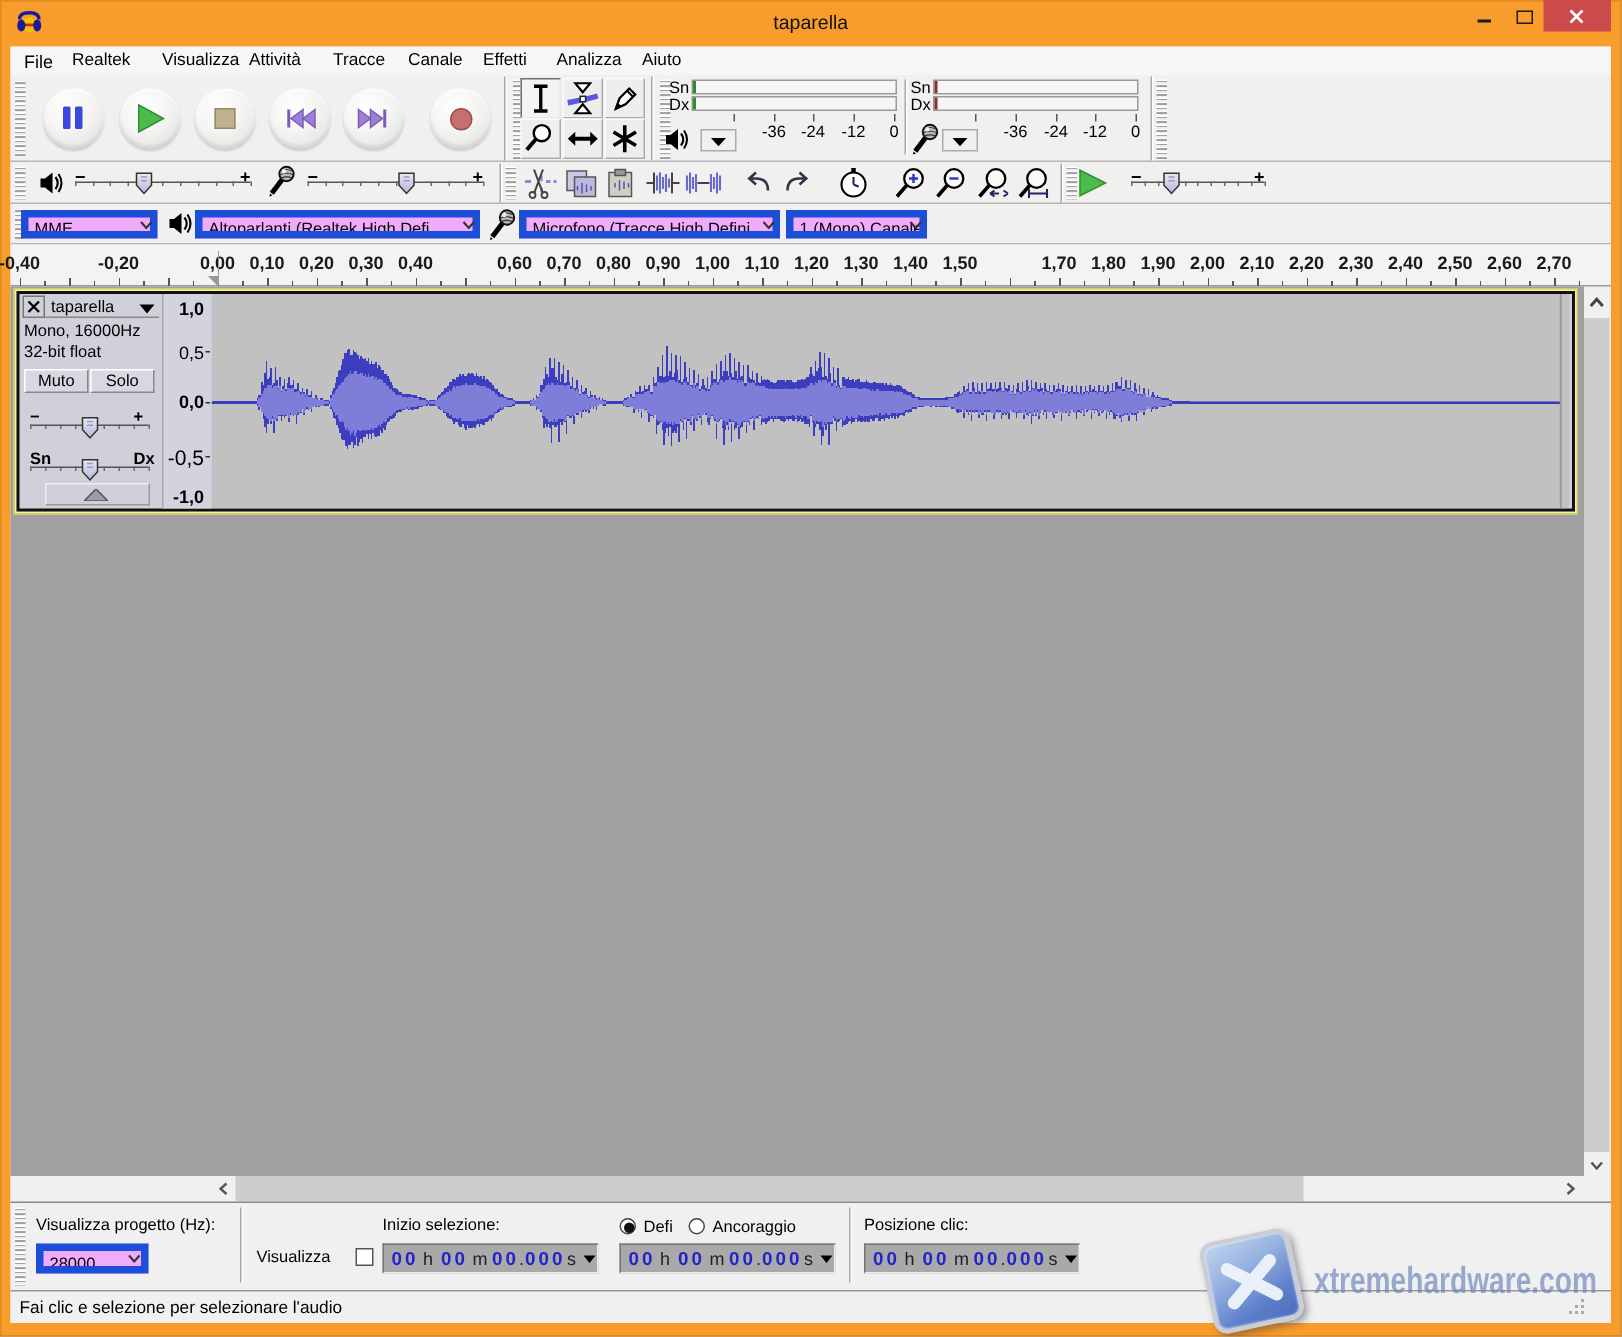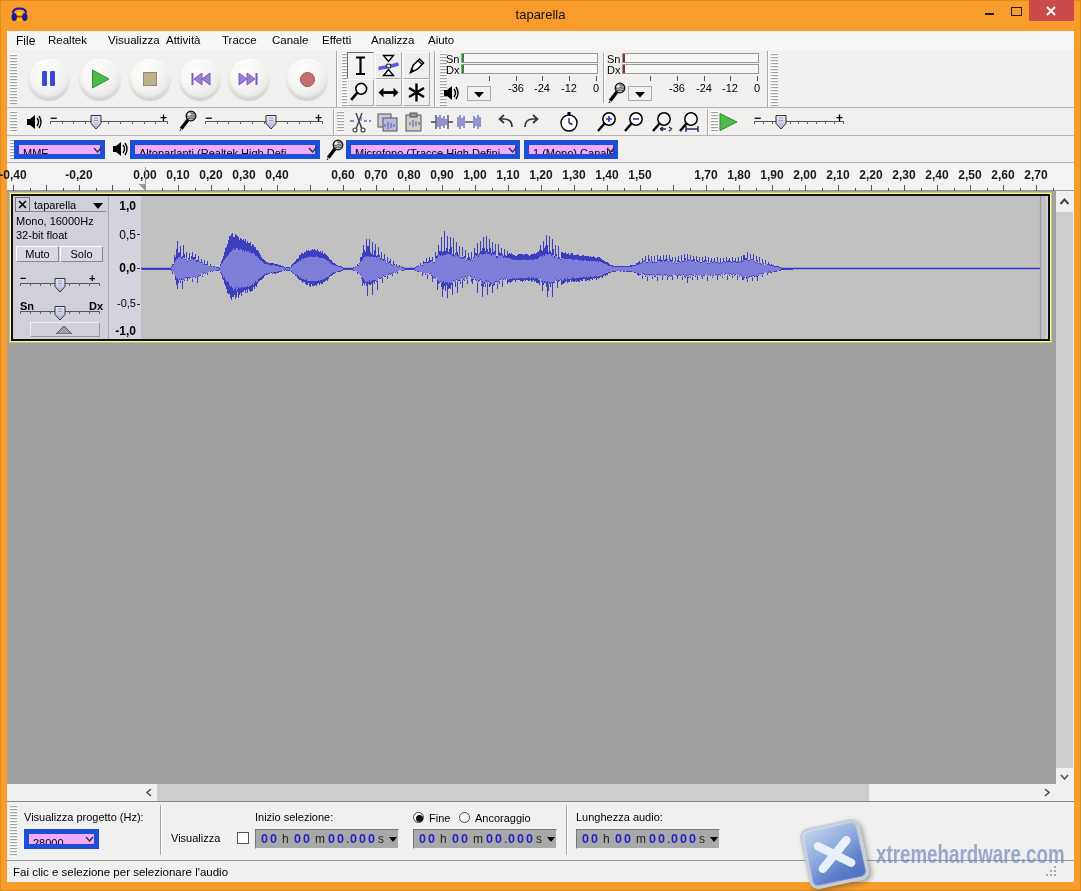--- a/index.html
+++ b/index.html
@@ -500,21 +500,21 @@
 
 <div class="abs" style="left:30px;top:322px;width:70px;height:15px;background:#d0d0da;border:1px solid #999;border-top-color:#eee;border-left-color:#eee"></div>
 <svg class="abs" style="left:56px;top:326px" width="16" height="8" viewBox="0 0 16 8">
     <path d="M8 0 L16 8 H0 Z" fill="#9a9ab0" stroke="#555" stroke-width="1"></path>
   </svg>
 
 <div class="abs" style="left:108px;top:196px;width:33px;height:143px;background:#d3d3de;border-left:1px solid #aaa"></div>
 <div class="tbtext" style="left:109px;top:199px;width:27px;text-align:right;font-size:12px;font-weight:bold">1,0</div>
 <div class="tbtext" style="left:109px;top:228px;width:27px;text-align:right;font-size:12px">0,5</div>
 <div class="tbtext" style="left:109px;top:261px;width:27px;text-align:right;font-size:12px;font-weight:bold">0,0</div>
-<div class="tbtext" style="left:106px;top:297px;width:30px;text-align:right;font-size:11px">-0,5</div>
+<div class="tbtext" style="left:106px;top:297px;width:30px;text-align:right;font-size:14px">-0,5</div>
 <div class="tbtext" style="left:104px;top:324px;width:32px;text-align:right;font-size:12px;font-weight:bold">-1,0</div>
 <div class="abs" style="left:137px;top:234px;width:3px;height:1px;background:#333"></div>
 <div class="abs" style="left:137px;top:268px;width:3px;height:1px;background:#333"></div>
 <div class="abs" style="left:137px;top:304px;width:3px;height:1px;background:#333"></div>
 
 <svg width="905" height="143" viewBox="0 0 905 143" style="position:absolute;left:141px;top:196px">
 <rect width="905" height="143" fill="#c1c1c1"></rect>
 <line x1="0" y1="72.5" x2="899" y2="72.5" stroke="#3535c0" stroke-width="1.6"></line>
 <g transform="translate(-141,-195.5)">
 <path d="M142.5 267V269M143.5 267V269M144.5 267V269M145.5 267V269M146.5 267V269M147.5 267V269M148.5 267V269M149.5 267V269M150.5 267V269M151.5 267V269M152.5 267V269M153.5 267V269M154.5 267V269M155.5 267V269M156.5 267V269M157.5 267V269M158.5 267V269M159.5 267V269M160.5 267V269M161.5 267V269M162.5 267V269M163.5 267V269M164.5 267V269M165.5 267V269M166.5 267V269M167.5 267V269M168.5 267V269M169.5 267V269M170.5 267V269M171.5 265V270M172.5 263V273M173.5 263V271M174.5 254V274M175.5 256V279M176.5 248V284M177.5 240V288M178.5 252V282M179.5 251V279M180.5 245V282M181.5 256V279M182.5 255V288M183.5 244V279M184.5 253V280M185.5 258V277M186.5 251V277M187.5 260V280M188.5 257V277M189.5 252V278M190.5 259V277M191.5 255V276M192.5 251V281M193.5 256V276M194.5 256V276M195.5 253V277M196.5 259V276M197.5 259V282M198.5 255V276M199.5 260V275M200.5 261V275M201.5 258V272M202.5 261V276M203.5 263V273M204.5 259V272M205.5 263V273M206.5 263V272M207.5 260V274M208.5 265V271M209.5 265V270M210.5 263V271M211.5 265V270M212.5 266V271M213.5 265V270M214.5 265V270M215.5 266V270M216.5 266V270M217.5 266V270M218.5 266V270M219.5 267V269M220.5 263V272M221.5 260V274M222.5 258V278M223.5 255V279M224.5 251V283M225.5 247V285M226.5 246V288M227.5 243V292M228.5 239V293M229.5 235V293M230.5 235V297M231.5 233V299M232.5 232V296M233.5 236V296M234.5 236V294M235.5 233V298M236.5 234V296M237.5 235V291M238.5 236V297M239.5 239V294M240.5 237V292M241.5 238V295M242.5 239V291M243.5 238V291M244.5 240V289M245.5 238V292M246.5 242V289M247.5 240V292M248.5 242V288M249.5 242V290M250.5 241V291M251.5 245V290M252.5 243V290M253.5 244V286M254.5 246V288M255.5 246V285M256.5 249V286M257.5 249V283M258.5 250V281M259.5 252V280M260.5 254V279M261.5 256V279M262.5 258V278M263.5 258V277M264.5 259V275M265.5 260V274M266.5 261V274M267.5 261V274M268.5 262V273M269.5 262V273M270.5 262V272M271.5 262V272M272.5 262V273M273.5 262V272M274.5 263V273M275.5 263V273M276.5 263V272M277.5 263V272M278.5 264V272M279.5 264V271M280.5 264V271M281.5 265V271M282.5 265V270M283.5 265V270M284.5 266V270M285.5 267V269M286.5 266V270M287.5 266V270M288.5 266V270M289.5 266V270M290.5 266V270M291.5 264V271M292.5 263V272M293.5 262V273M294.5 261V273M295.5 260V275M296.5 258V275M297.5 258V277M298.5 257V278M299.5 254V279M300.5 254V279M301.5 252V280M302.5 252V282M303.5 253V281M304.5 251V281M305.5 251V283M306.5 249V284M307.5 250V284M308.5 249V282M309.5 250V285M310.5 250V286M311.5 249V283M312.5 248V285M313.5 249V285M314.5 248V285M315.5 249V284M316.5 250V285M317.5 248V283M318.5 250V282M319.5 251V284M320.5 250V282M321.5 252V283M322.5 250V283M323.5 253V281M324.5 252V281M325.5 253V280M326.5 254V279M327.5 255V280M328.5 256V278M329.5 258V276M330.5 259V275M331.5 259V275M332.5 261V274M333.5 262V273M334.5 262V273M335.5 263V272M336.5 264V271M337.5 264V271M338.5 265V271M339.5 265V271M340.5 265V271M341.5 265V270M342.5 266V270M343.5 267V269M344.5 267V269M345.5 267V269M346.5 267V269M347.5 267V269M348.5 267V269M349.5 267V269M350.5 267V269M351.5 267V269M352.5 267V269M353.5 266V270M354.5 266V270M355.5 265V270M356.5 266V270M357.5 263V273M358.5 264V272M359.5 262V273M360.5 256V274M361.5 256V278M362.5 252V285M363.5 244V282M364.5 249V284M365.5 251V282M366.5 238V285M367.5 245V295M368.5 245V283M369.5 238V284M370.5 251V284M371.5 253V283M372.5 241V294M373.5 254V281M374.5 249V283M375.5 243V280M376.5 255V281M377.5 254V289M378.5 246V277M379.5 254V278M380.5 257V278M381.5 251V277M382.5 258V282M383.5 258V275M384.5 253V276M385.5 259V276M386.5 262V274M387.5 256V278M388.5 261V274M389.5 260V273M390.5 258V274M391.5 263V273M392.5 264V275M393.5 260V272M394.5 263V271M395.5 265V272M396.5 263V271M397.5 265V273M398.5 265V270M399.5 264V269M400.5 266V269M401.5 265V270M402.5 266V270M403.5 266V270M404.5 267V269M405.5 267V269M406.5 267V269M407.5 267V269M408.5 267V269M409.5 267V269M410.5 267V269M411.5 267V269M412.5 267V269M413.5 267V269M414.5 267V269M415.5 266V270M416.5 265V270M417.5 265V271M418.5 264V271M419.5 265V271M420.5 262V271M421.5 264V271M422.5 264V275M423.5 260V273M424.5 261V272M425.5 261V274M426.5 257V272M427.5 261V278M428.5 260V272M429.5 256V274M430.5 259V273M431.5 259V275M432.5 256V281M433.5 261V277M434.5 261V277M435.5 251V278M436.5 255V276M437.5 254V289M438.5 244V283M439.5 250V282M440.5 250V281M441.5 236V286M442.5 251V296M443.5 250V288M444.5 230V285M445.5 250V290M446.5 247V284M447.5 235V297M448.5 251V288M449.5 248V287M450.5 236V288M451.5 246V284M452.5 253V294M453.5 237V280M454.5 254V281M455.5 252V286M456.5 241V279M457.5 251V292M458.5 254V280M459.5 245V280M460.5 256V283M461.5 256V277M462.5 246V287M463.5 256V279M464.5 255V280M465.5 249V276M466.5 259V278M467.5 257V283M468.5 252V276M469.5 256V275M470.5 258V276M471.5 251V281M472.5 259V283M473.5 256V279M474.5 247V277M475.5 252V279M476.5 252V280M477.5 242V292M478.5 254V281M479.5 252V280M480.5 240V279M481.5 250V285M482.5 247V296M483.5 236V286M484.5 247V283M485.5 250V286M486.5 235V281M487.5 248V294M488.5 251V281M489.5 238V286M490.5 247V285M491.5 252V283M492.5 241V292M493.5 251V285M494.5 250V284M495.5 243V281M496.5 255V281M497.5 255V288M498.5 243V281M499.5 251V283M500.5 252V279M501.5 247V278M502.5 253V286M503.5 255V279M504.5 248V278M505.5 254V279M506.5 255V277M507.5 250V283M508.5 253V281M509.5 252V281M510.5 253V282M511.5 252V281M512.5 253V280M513.5 254V279M514.5 254V279M515.5 255V281M516.5 255V279M517.5 254V279M518.5 253V279M519.5 253V279M520.5 253V280M521.5 253V280M522.5 253V281M523.5 254V280M524.5 253V279M525.5 253V280M526.5 253V279M527.5 253V279M528.5 254V280M529.5 255V280M530.5 254V279M531.5 253V281M532.5 253V280M533.5 253V279M534.5 252V281M535.5 253V280M536.5 252V282M537.5 251V282M538.5 251V282M539.5 249V284M540.5 244V277M541.5 249V281M542.5 250V290M543.5 240V284M544.5 247V282M545.5 245V282M546.5 234V286M547.5 244V296M548.5 251V290M549.5 235V283M550.5 250V286M551.5 252V282M552.5 238V296M553.5 248V282M554.5 255V282M555.5 244V278M556.5 253V280M557.5 257V287M558.5 245V281M559.5 256V280M560.5 258V279M561.5 251V284M562.5 251V283M563.5 252V283M564.5 252V282M565.5 251V281M566.5 253V280M567.5 253V282M568.5 252V281M569.5 254V281M570.5 253V279M571.5 252V281M572.5 252V280M573.5 254V281M574.5 254V281M575.5 254V280M576.5 254V281M577.5 253V280M578.5 254V281M579.5 255V281M580.5 255V279M581.5 255V280M582.5 254V280M583.5 254V278M584.5 255V278M585.5 255V280M586.5 255V280M587.5 255V279M588.5 255V279M589.5 256V280M590.5 255V278M591.5 256V278M592.5 256V279M593.5 255V277M594.5 256V278M595.5 257V277M596.5 257V279M597.5 256V277M598.5 256V278M599.5 256V277M600.5 257V276M601.5 258V276M602.5 259V277M603.5 259V275M604.5 260V274M605.5 261V275M606.5 261V274M607.5 261V274M608.5 262V272M609.5 263V272M610.5 264V272M611.5 264V271M612.5 264V271M613.5 265V271M614.5 265V271M615.5 265V271M616.5 265V270M617.5 265V270M618.5 265V270M619.5 265V270M620.5 265V271M621.5 265V270M622.5 265V270M623.5 265V271M624.5 265V271M625.5 265V270M626.5 265V271M627.5 265V271M628.5 265V271M629.5 265V271M630.5 264V271M631.5 264V271M632.5 264V271M633.5 264V271M634.5 264V272M635.5 264V272M636.5 262V272M637.5 262V274M638.5 261V275M639.5 260V274M640.5 262V274M641.5 261V272M642.5 257V278M643.5 260V273M644.5 259V274M645.5 255V276M646.5 261V274M647.5 261V280M648.5 254V274M649.5 258V275M650.5 261V274M651.5 255V274M652.5 260V278M653.5 261V274M654.5 255V276M655.5 261V276M656.5 261V274M657.5 254V280M658.5 259V274M659.5 258V274M660.5 255V275M661.5 259V275M662.5 259V279M663.5 254V276M664.5 259V274M665.5 258V275M666.5 254V274M667.5 258V279M668.5 260V276M669.5 254V275M670.5 258V276M671.5 259V275M672.5 256V279M673.5 262V273M674.5 260V274M675.5 256V274M676.5 262V275M677.5 259V278M678.5 255V275M679.5 260V274M680.5 261V275M681.5 254V274M682.5 260V279M683.5 260V274M684.5 253V276M685.5 257V277M686.5 260V275M687.5 253V282M688.5 258V277M689.5 259V274M690.5 254V277M691.5 259V274M692.5 259V279M693.5 255V275M694.5 258V273M695.5 261V276M696.5 255V274M697.5 259V279M698.5 260V274M699.5 256V275M700.5 261V274M701.5 261V276M702.5 256V278M703.5 260V275M704.5 259V275M705.5 255V273M706.5 259V274M707.5 262V280M708.5 256V275M709.5 262V274M710.5 260V275M711.5 257V274M712.5 261V277M713.5 260V275M714.5 257V273M715.5 261V274M716.5 261V275M717.5 256V279M718.5 261V274M719.5 262V274M720.5 257V275M721.5 262V273M722.5 261V277M723.5 257V272M724.5 260V274M725.5 261V273M726.5 256V273M727.5 260V279M728.5 259V273M729.5 257V275M730.5 260V273M731.5 261V274M732.5 256V277M733.5 260V273M734.5 260V275M735.5 257V274M736.5 261V273M737.5 260V279M738.5 256V274M739.5 261V276M740.5 260V274M741.5 255V275M742.5 260V279M743.5 254V279M744.5 254V277M745.5 257V275M746.5 257V278M747.5 251V281M748.5 259V277M749.5 259V276M750.5 253V276M751.5 258V276M752.5 258V280M753.5 253V275M754.5 260V276M755.5 261V276M756.5 255V276M757.5 259V280M758.5 262V275M759.5 256V273M760.5 262V274M761.5 263V273M762.5 258V276M763.5 262V273M764.5 264V272M765.5 259V271M766.5 264V272M767.5 263V274M768.5 261V272M769.5 263V271M770.5 264V272M771.5 263V272M772.5 264V271M773.5 264V271M774.5 265V271M775.5 265V271M776.5 265V271M777.5 265V270M778.5 265V270M779.5 266V270M780.5 266V270M781.5 267V269M782.5 267V269M783.5 267V269M784.5 267V269M785.5 267V269M786.5 267V269M787.5 267V269M788.5 267V269M789.5 267V269M790.5 267V269M791.5 267V269M792.5 267V269" stroke="#3d3dc0" stroke-width="1" shape-rendering="crispEdges"></path>
@@ -567,21 +567,21 @@
 <div class="abs" style="left:350px;top:832px;font-size:12.5px;font-weight:bold;color:#2323c8">0</div>
 <div class="abs" style="left:359px;top:832px;font-size:12.5px;font-weight:bold;color:#2323c8">0</div>
 <div class="abs" style="left:368px;top:832px;font-size:12.5px;font-weight:bold;color:#2323c8">0</div>
 <div class="abs" style="left:378px;top:832px;font-size:12px;color:#222">s</div>
 <svg class="abs" style="left:388px;top:836px" width="10" height="7" viewBox="0 0 10 7">
     <path d="M1 1 H9 L5 6 Z" fill="#000"></path>
   </svg>
 
 <div class="abs" style="left:413px;top:812px;width:11px;height:11px;border-radius:50%;background:#fff;border:1px solid #444"></div>
 <div class="abs" style="left:416px;top:815px;width:7px;height:7px;border-radius:50%;background:#111"></div>
-<div class="tbtext" style="left:429px;top:812px">Fine</div>
+<div class="tbtext" style="left:429px;top:812px">Defi</div>
 <div class="abs" style="left:459px;top:812px;width:11px;height:11px;border-radius:50%;background:#fff;border:1px solid #444"></div>
 <div class="tbtext" style="left:475px;top:812px">Ancoraggio</div>
 
 <div class="abs" style="left:413px;top:829px;width:144px;height:20px;background:#a9a9a9;border:1px solid #777;border-bottom-color:#eee;border-right-color:#eee"></div>
 <div class="abs" style="left:419px;top:832px;font-size:12.5px;font-weight:bold;color:#2323c8">0</div>
 <div class="abs" style="left:428px;top:832px;font-size:12.5px;font-weight:bold;color:#2323c8">0</div>
 <div class="abs" style="left:440px;top:832px;font-size:12px;color:#222">h</div>
 <div class="abs" style="left:452px;top:832px;font-size:12.5px;font-weight:bold;color:#2323c8">0</div>
 <div class="abs" style="left:461px;top:832px;font-size:12.5px;font-weight:bold;color:#2323c8">0</div>
 <div class="abs" style="left:473px;top:832px;font-size:12px;color:#222">m</div>
@@ -589,21 +589,21 @@
 <div class="abs" style="left:495px;top:832px;font-size:12.5px;font-weight:bold;color:#2323c8">0</div>
 <div class="abs" style="left:504px;top:832px;font-size:12px;color:#222">.</div>
 <div class="abs" style="left:508px;top:832px;font-size:12.5px;font-weight:bold;color:#2323c8">0</div>
 <div class="abs" style="left:517px;top:832px;font-size:12.5px;font-weight:bold;color:#2323c8">0</div>
 <div class="abs" style="left:526px;top:832px;font-size:12.5px;font-weight:bold;color:#2323c8">0</div>
 <div class="abs" style="left:536px;top:832px;font-size:12px;color:#222">s</div>
 <svg class="abs" style="left:546px;top:836px" width="10" height="7" viewBox="0 0 10 7">
     <path d="M1 1 H9 L5 6 Z" fill="#000"></path>
   </svg>
 <div class="etchv" style="left:566px;top:805px;height:50px"></div>
-<div class="tbtext" style="left:576px;top:811px">Lunghezza audio:</div>
+<div class="tbtext" style="left:576px;top:811px">Posizione clic:</div>
 <div class="abs" style="left:576px;top:829px;width:144px;height:20px;background:#a9a9a9;border:1px solid #777;border-bottom-color:#eee;border-right-color:#eee"></div>
 <div class="abs" style="left:582px;top:832px;font-size:12.5px;font-weight:bold;color:#2323c8">0</div>
 <div class="abs" style="left:591px;top:832px;font-size:12.5px;font-weight:bold;color:#2323c8">0</div>
 <div class="abs" style="left:603px;top:832px;font-size:12px;color:#222">h</div>
 <div class="abs" style="left:615px;top:832px;font-size:12.5px;font-weight:bold;color:#2323c8">0</div>
 <div class="abs" style="left:624px;top:832px;font-size:12.5px;font-weight:bold;color:#2323c8">0</div>
 <div class="abs" style="left:636px;top:832px;font-size:12px;color:#222">m</div>
 <div class="abs" style="left:649px;top:832px;font-size:12.5px;font-weight:bold;color:#2323c8">0</div>
 <div class="abs" style="left:658px;top:832px;font-size:12.5px;font-weight:bold;color:#2323c8">0</div>
 <div class="abs" style="left:667px;top:832px;font-size:12px;color:#222">.</div>

